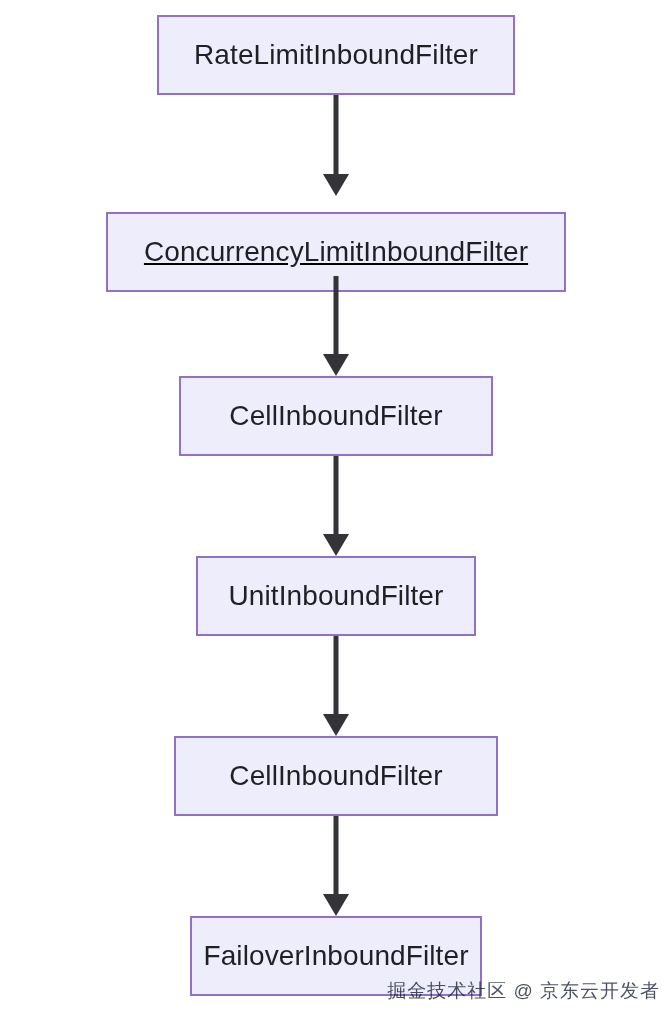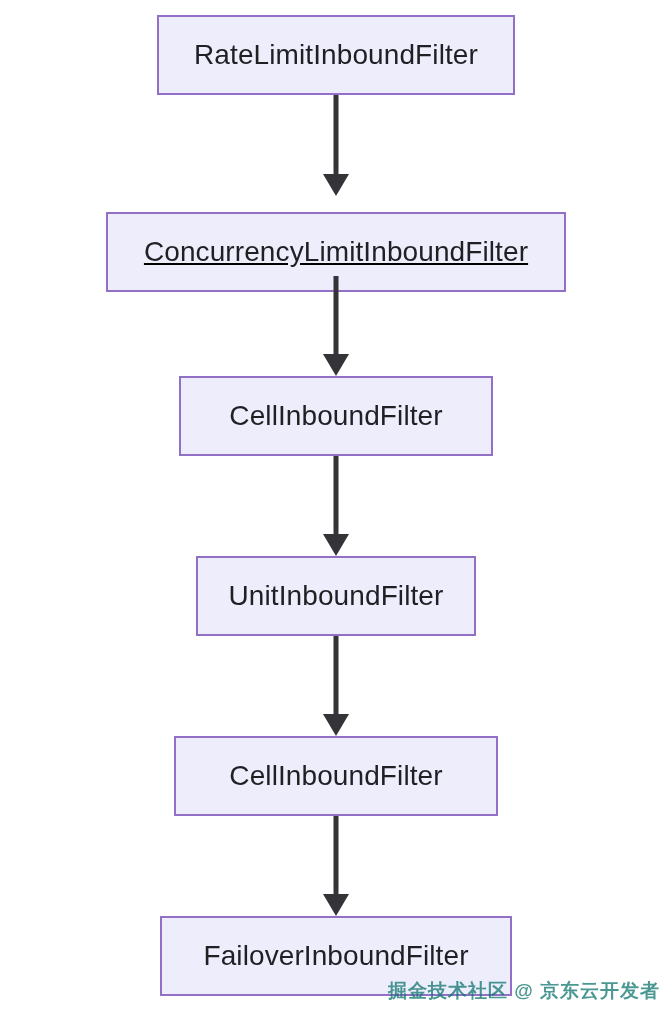--- a/index.html
+++ b/index.html
@@ -67,25 +67,24 @@
     border-right: 13px solid transparent;
     border-top: 22px solid #333338;
   }
 
   .watermark {
     position: absolute;
     right: 12px;
     bottom: 14px;
     font-family: "Liberation Sans", sans-serif;
     font-size: 19px;
-    color: #0f766e;
+    color: #0f172a;
     opacity: 0.75;
     white-space: nowrap;
     letter-spacing: 1px;
-    font-weight: bold;
   }
 </style>
 </head>
 <body>
 
 <div id="flowchart">
 
   <div class="node" style="top:15px; width:358px;">
     <span class="node-label">RateLimitInboundFilter</span>
   </div>
@@ -124,19 +123,19 @@
 
   <div class="node" style="top:736px; width:324px;">
     <span class="node-label">CellInboundFilter</span>
   </div>
 
   <div class="edge" style="top:816px; height:100px;">
     <div class="edge-shaft"></div>
     <div class="edge-head"></div>
   </div>
 
-  <div class="node" style="top:916px; width:352px;">
+  <div class="node" style="top:916px; width:292px;">
     <span class="node-label">FailoverInboundFilter</span>
   </div>
 
   <div class="watermark">掘金技术社区 @ 京东云开发者</div>
 
 </div>
 
 </body></html>

